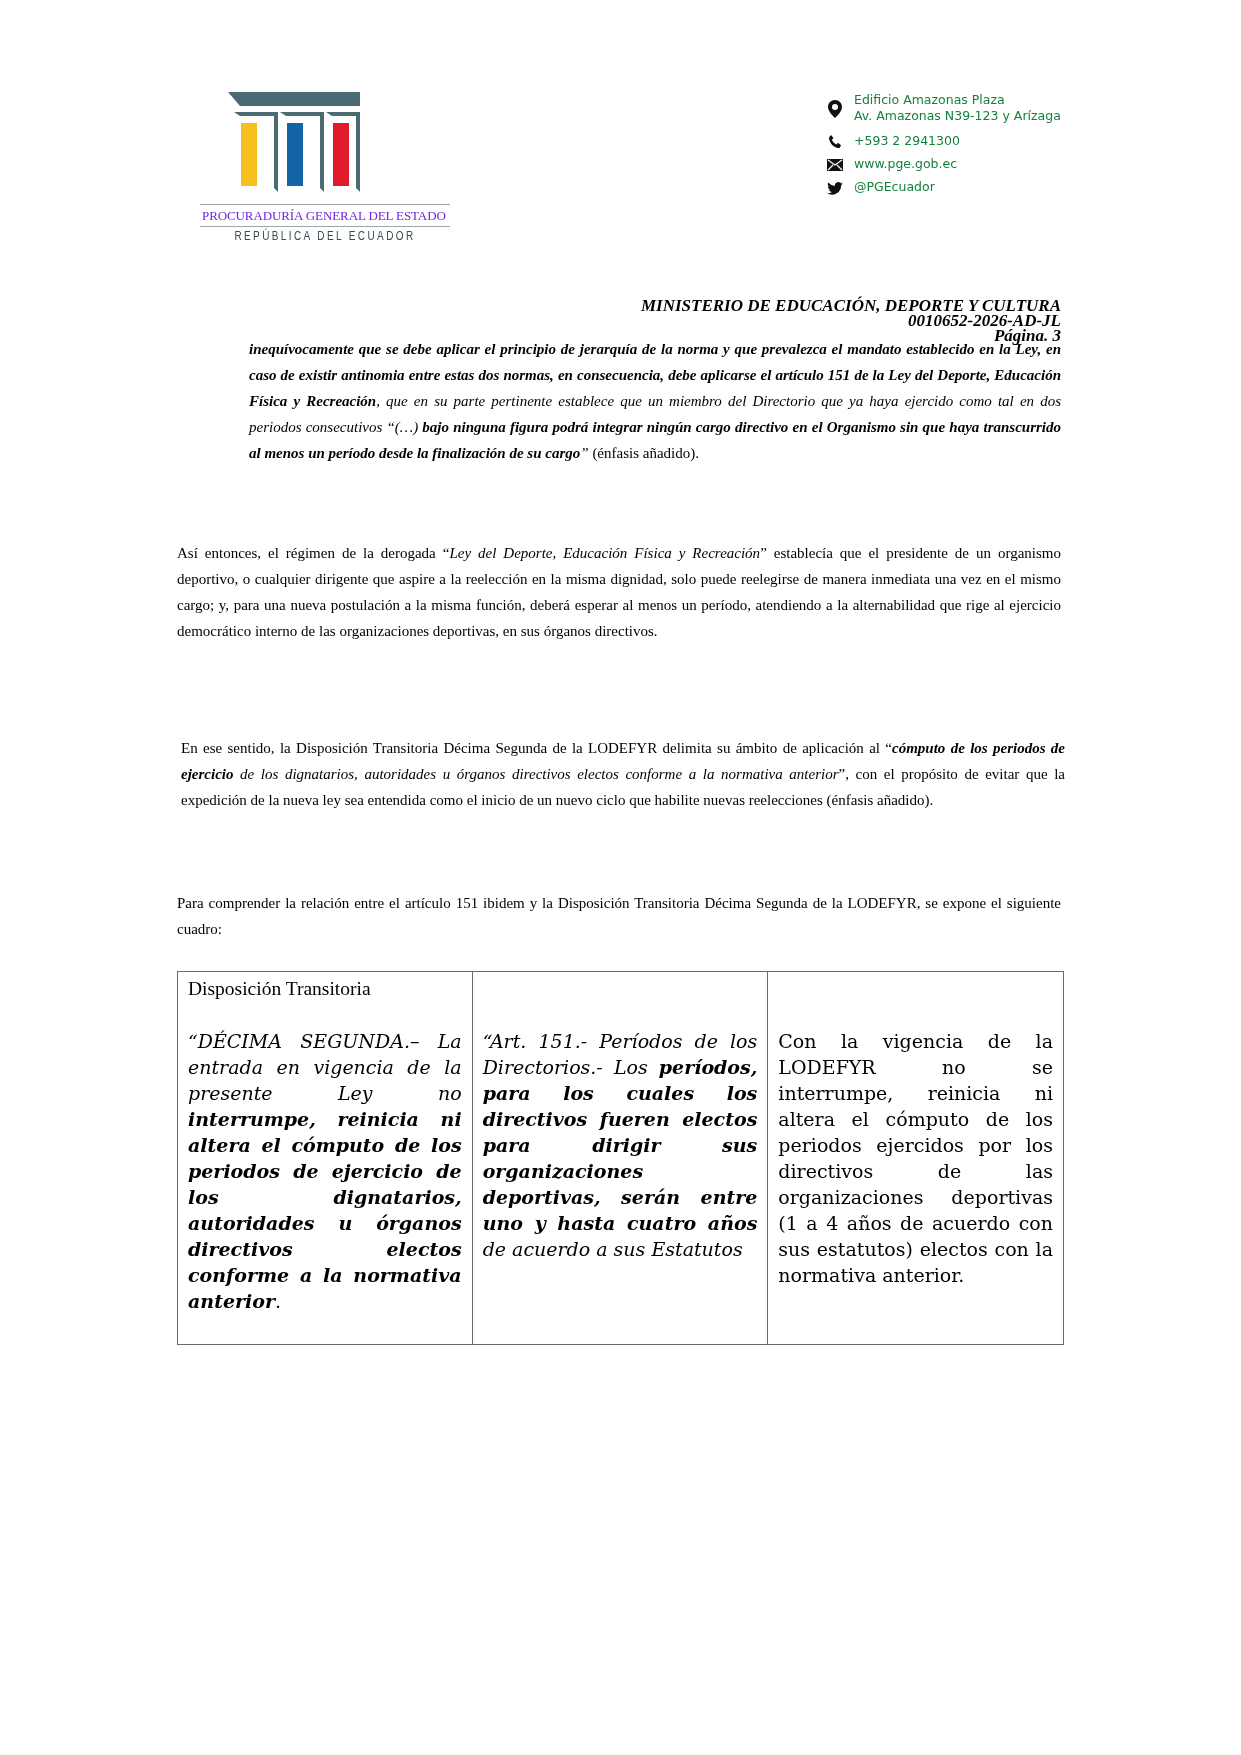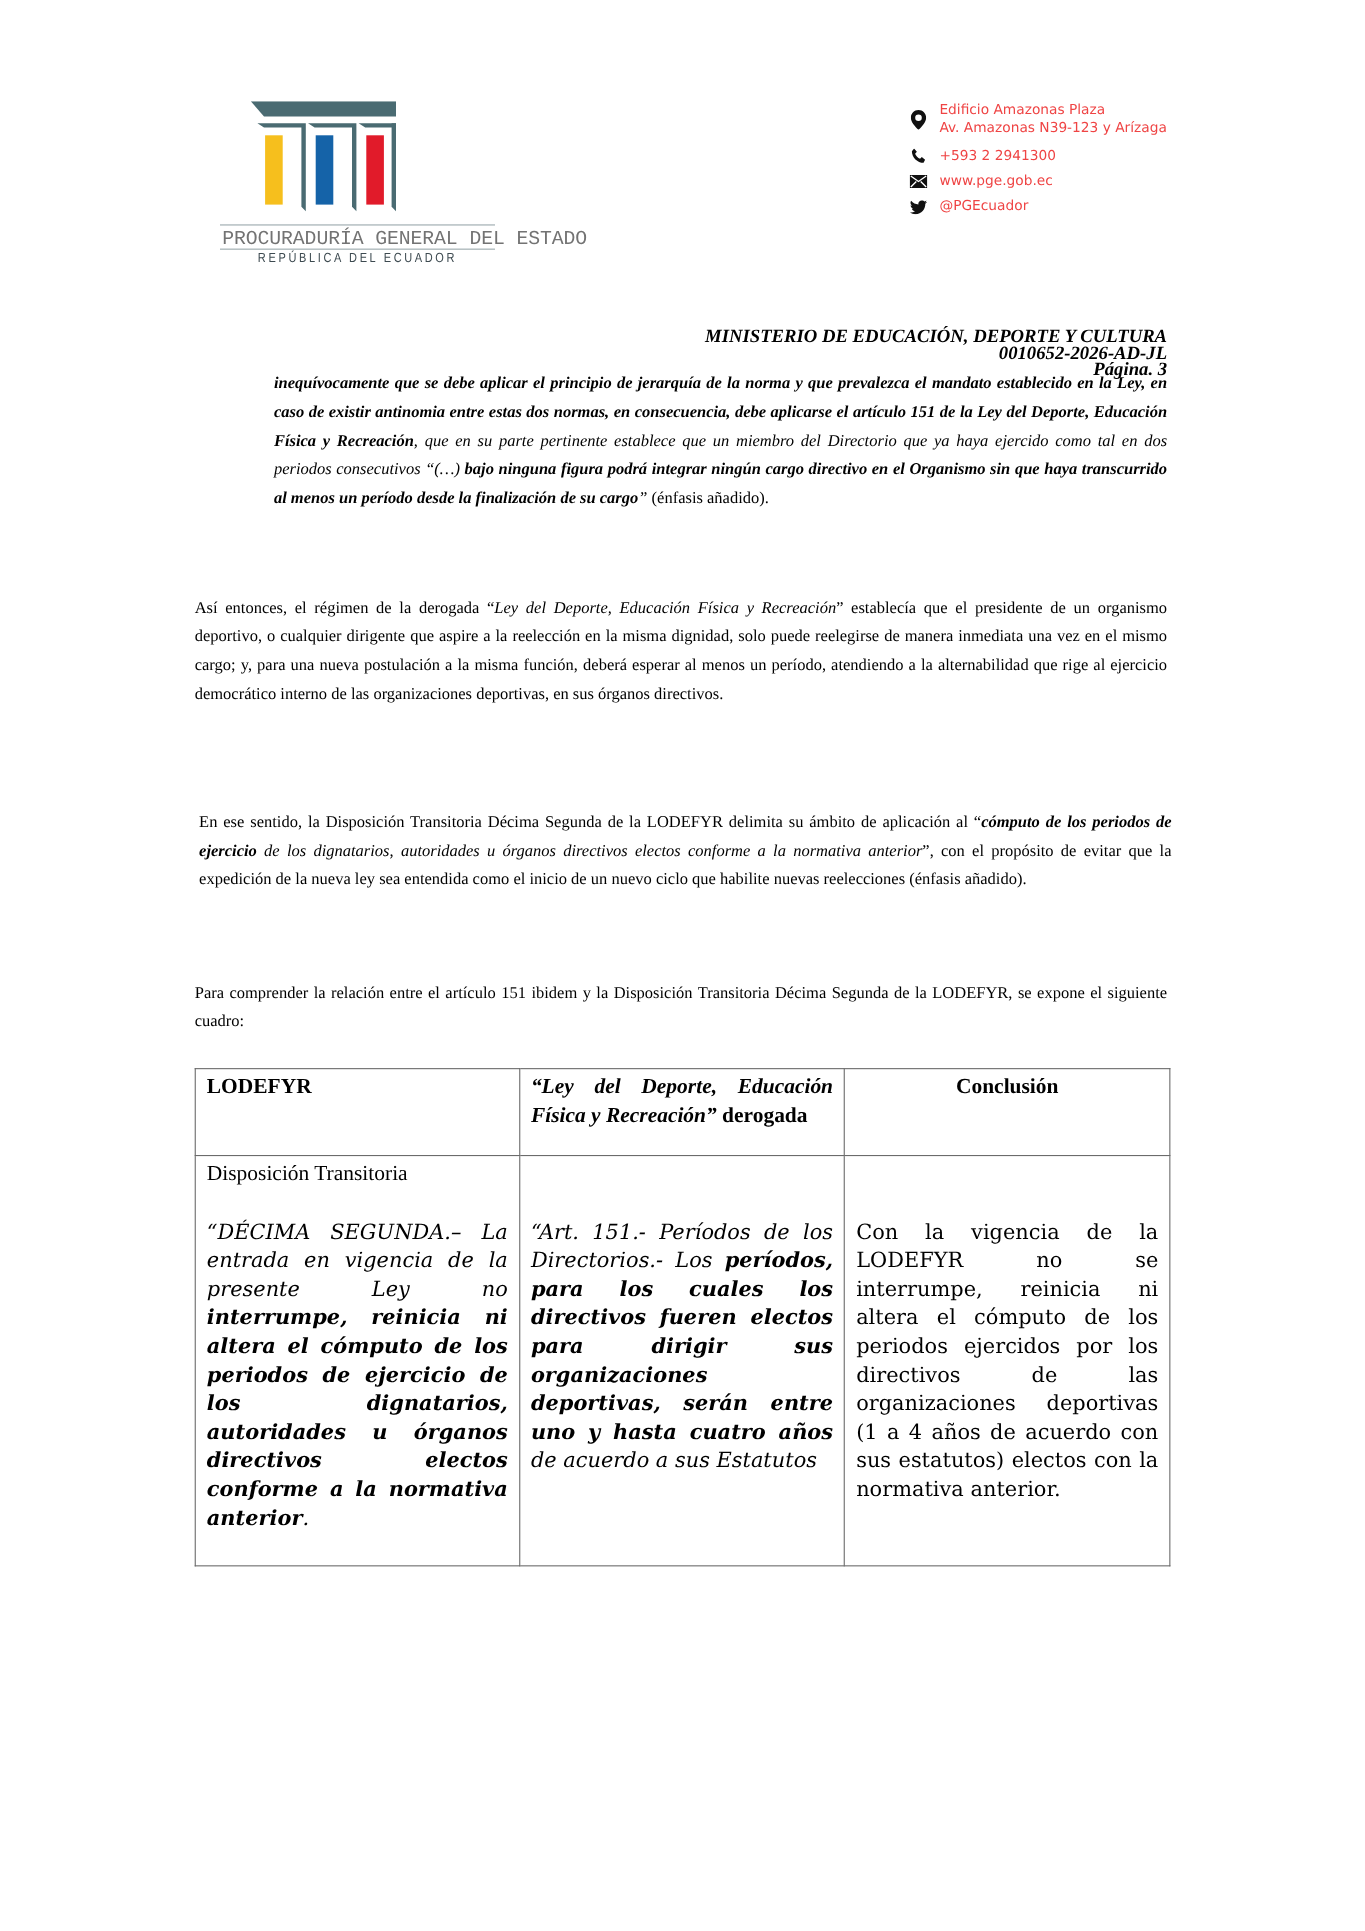--- a/index.html
+++ b/index.html
@@ -1,27 +1,27 @@
 <!DOCTYPE html>
 <html><head>
   <meta charset="utf-8">
   <style>
     html, body { margin: 0; padding: 0; background: #ffffff; }
     body { width: 1241px; height: 1755px; position: relative; overflow: hidden; color: #000; font-family: "Liberation Serif", serif; }
 
     
     .logo { position: absolute; left: 200px; top: 92px; width: 260px; height: 160px; }
     .logo svg { position: absolute; left: 0; top: 0; }
-    .logo-name { position: absolute; left: 2px; top: 116px; width: 250px; font-family: Liberation Mono, monospace; font-size: 18px; color: #737373; letter-spacing: -0.1px; white-space: nowrap; }
+    .logo-name { position: absolute; left: 2px; top: 116px; width: 250px; font-family: Liberation Serif, serif; font-size: 13px; color: #6d28d9; letter-spacing: -0.1px; white-space: nowrap; }
     .logo-rule-top { position: absolute; left: 0; top: 112px; width: 250px; height: 1px; background: #9aa8ac; }
     .logo-rule-bot { position: absolute; left: 0; top: 134px; width: 250px; height: 1px; background: #9aa8ac; }
     .logo-sub { position: absolute; left: 0; top: 138px; width: 250px; text-align: center; font-family: "Liberation Sans", sans-serif; font-size: 10px; color: #3d4a50; letter-spacing: 2.4px; transform: scaleY(1.2); }
 
     
-    .contact { position: absolute; left: 826px; top: 92px; width: 300px; font-family: "DejaVu Sans", sans-serif; font-size: 12.5px; color: #ef4444; }
+    .contact { position: absolute; left: 826px; top: 92px; width: 300px; font-family: "DejaVu Sans", sans-serif; font-size: 12.5px; color: #15803d; }
     .contact-row { position: relative; padding-left: 28px; line-height: 16px; }
     .contact-row .ico { position: absolute; left: 0; top: 0; width: 18px; height: 18px; display: flex; align-items: center; justify-content: center; }
     .contact-row.addr { height: 34px; }
     .contact-row.addr .ico { top: 8px; }
     .contact-row.r { height: 16px; margin-top: 7px; }
 
     
     .ref { position: absolute; right: 180px; top: 250px; text-align: right; font-family: Liberation Serif, serif; font-style: italic; font-weight: bold; font-size: 17px; line-height: 15px; margin-top: 48px; }
 
     
@@ -120,25 +120,20 @@
 
 <div class="para p3">Para comprender la relación entre el artículo 151 ibidem y la Disposición Transitoria Décima Segunda de la LODEFYR, se expone el siguiente cuadro:</div>
 
 <table class="tbl">
   <colgroup>
       <col class="c1">
       <col class="c2">
       <col class="c3">
     </colgroup>
   <tbody>
-      <tr class="hdr">
-    <td><span class="b">LODEFYR</span></td>
-    <td><span class="bi">“Ley del Deporte, Educación Física y Recreación”</span><span class="b"> derogada</span></td>
-    <td class="hcenter"><span class="b">Conclusión</span></td>
-  </tr>
   <tr class="body-row">
     <td>
       <div>Disposición Transitoria</div>
       <div class="cell-gap"></div>
       <div class="serif2"><span class="i">“DÉCIMA SEGUNDA.– La entrada en vigencia de la presente Ley no </span><span class="bi">interrumpe, reinicia ni altera el cómputo de los periodos de ejercicio de los dignatarios, autoridades u órganos directivos electos conforme a la normativa anterior</span><span class="i">.</span></div>
     </td>
     <td>
       <div class="cell-gap"></div>
       <div class="cell-gap"></div>
       <div class="serif2"><span class="i">“Art. 151.- Períodos de los Directorios.- Los </span><span class="bi">períodos, para los cuales los directivos fueren electos para dirigir sus organizaciones deportivas, serán entre uno y hasta cuatro años</span><span class="i"> de acuerdo a sus Estatutos</span></div>

